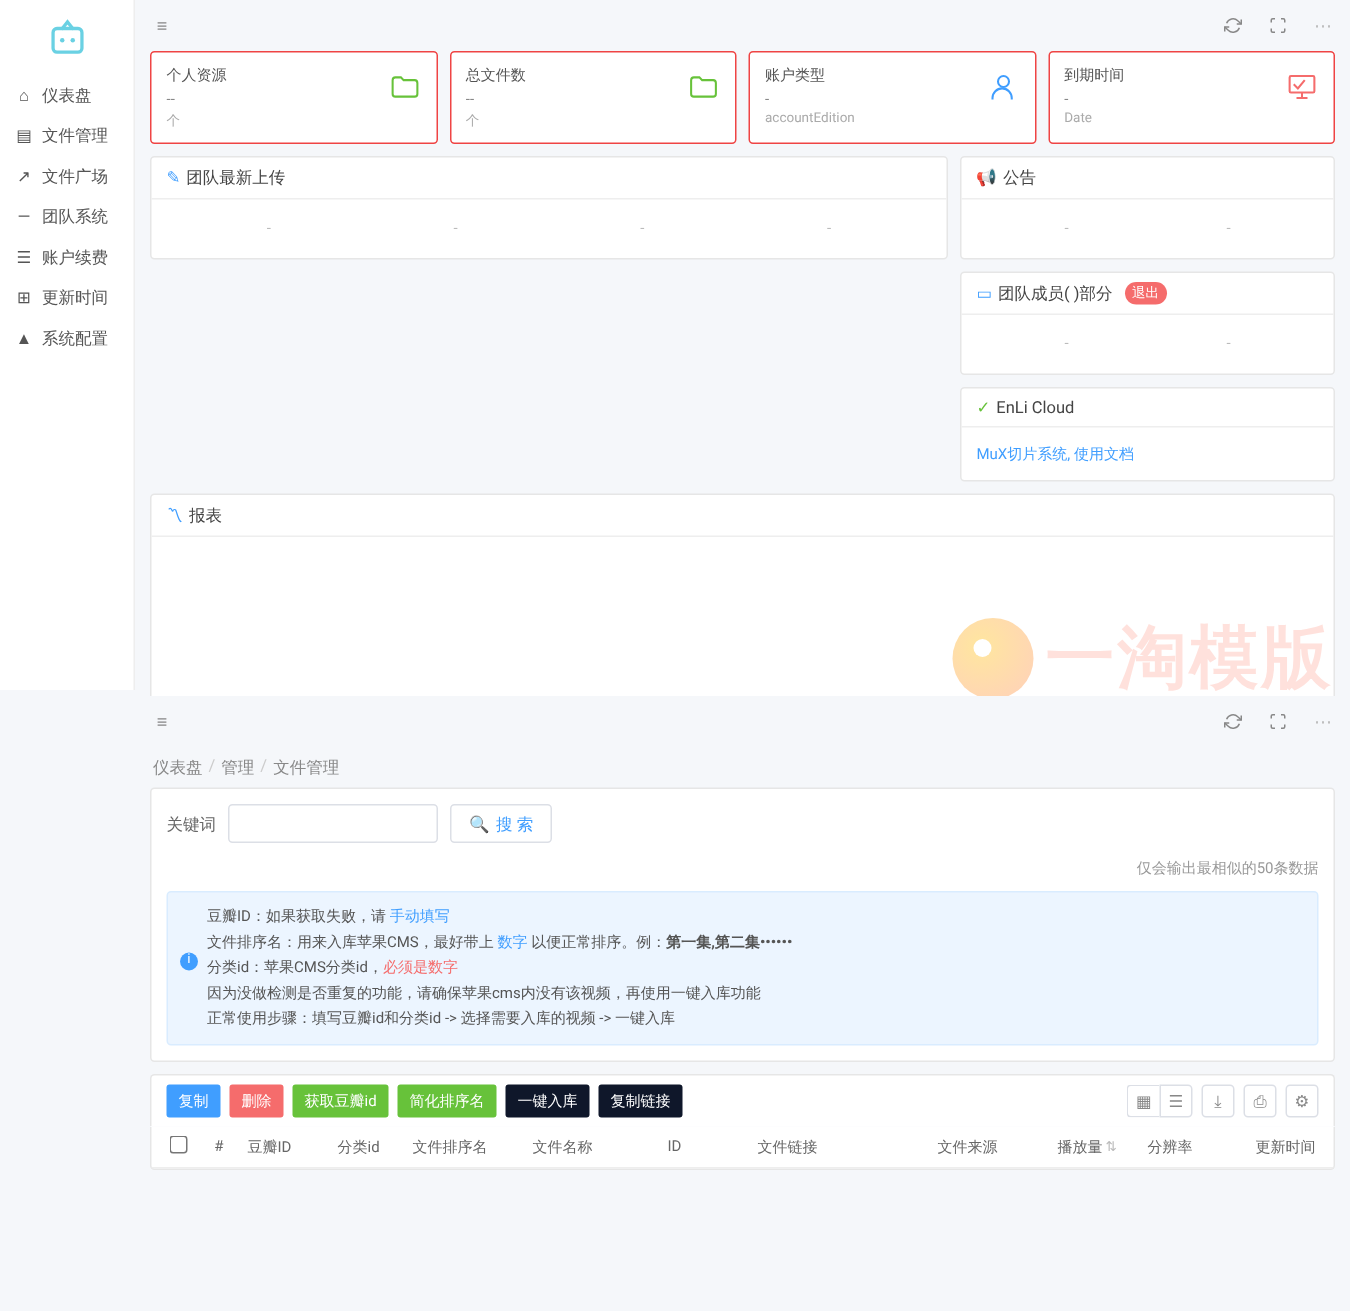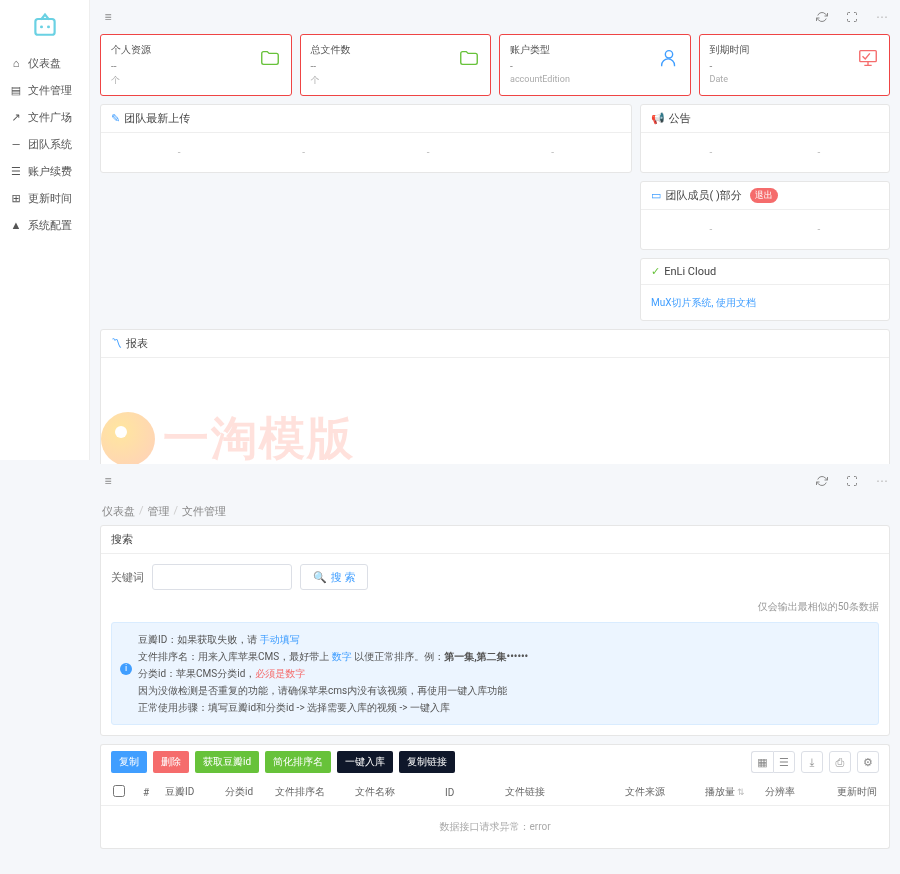--- a/index.html
+++ b/index.html
@@ -26,21 +26,21 @@
 .panel .ph { padding:6px 10px; border-bottom:1px solid #eee; font-size:11px; display:flex; align-items:center; gap:4px; color:#444;}
 .panel .pb { padding:10px; }
 .leftcol { flex:1; }
 .rightcol { width:250px; display:flex; flex-direction:column; gap:8px; }
 .dots { display:flex; justify-content:space-between; color:#bbb; font-size:10px; padding:4px 6px; }
 .dots span { flex:1; text-align:center; }
 .tag-red { background:#f56c6c; color:#fff; font-size:9px; padding:1px 5px; border-radius:8px; margin-left:4px;text-align:right;}
 .link { color:#409eff; font-size:10px; }
 .chartpanel { margin:8px 10px 0; }
 .chartpanel .pb { height:170px; position:relative; }
-.watermark { position:absolute; left:0; right:0; top:50px; text-align:left; pointer-events:none; }
+.watermark { position:absolute; left:0; right:0; top:50px; text-align:right; pointer-events:none; }
 .watermark .wm { display:inline-flex; align-items:center; gap:8px; }
 .watermark .txt { font-size:46px; font-weight:700; color:rgba(255,90,60,0.18); letter-spacing:2px; }
 .wm-circle { width:54px; height:54px; border-radius:50%; background:radial-gradient(circle at 35% 35%, rgba(255,210,80,0.55), rgba(255,120,60,0.35)); display:inline-block; position:relative;}
 .wm-circle::after{content:"";position:absolute;left:14px;top:14px;width:12px;height:12px;border-radius:50%;background:#fff;}
 
 .section2 .main { padding-top:0; }
 .breadcrumb { padding:6px 12px; font-size:11px; color:#888; display:flex; gap:4px; }
 .breadcrumb .sep { color:#ccc; }
 .searchpanel { margin:0 10px; }
 .searchpanel .ph { font-size:11px; }
@@ -285,21 +285,20 @@
 
     <div class="breadcrumb">
       <span>仪表盘</span>
           <span class="sep">/</span>
       <span>管理</span>
           <span class="sep">/</span>
       <span>文件管理</span>
     </div>
 
     <div class="panel searchpanel">
-      <div class="ph">搜索</div>
       <div class="searchrow">
         <span style="font-size:11px;color:#666">关键词</span>
         <input class="inp" placeholder="" style="">
         <button class="btn">
               <span>🔍</span>
               <span>搜 索</span>
             </button>
       </div>
       <div class="tip">仅会输出最相似的50条数据</div>
 
@@ -342,19 +341,18 @@
         <div class="th w5">ID</div>
         <div class="th w6">文件链接</div>
         <div class="th w7">文件来源</div>
         <div class="th w8">
               <span>播放量</span>
               <span style="color:#bbb;font-size:9px">⇅</span>
             </div>
         <div class="th w9">分辨率</div>
         <div class="th w10">更新时间</div>
       </div>
-      <div class="tempty">数据接口请求异常：error</div>
     </div>
 
   </div>
 </div>
 
 </div>
 
 </body></html>

